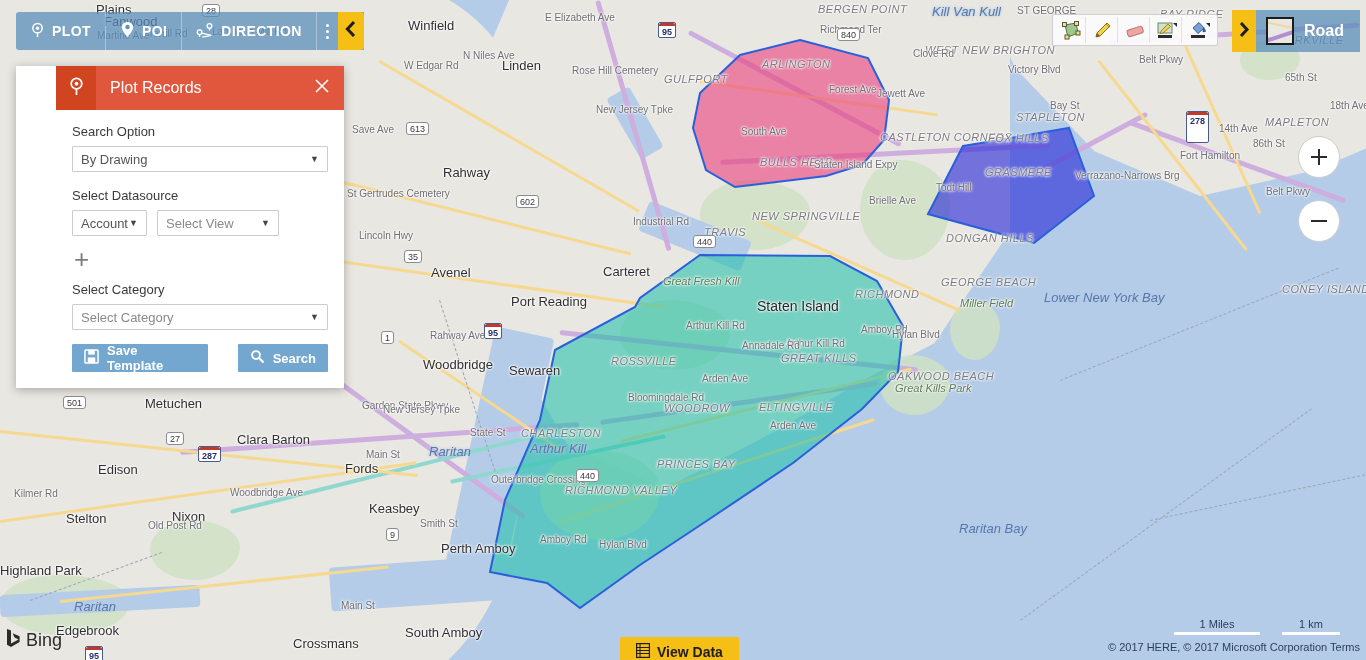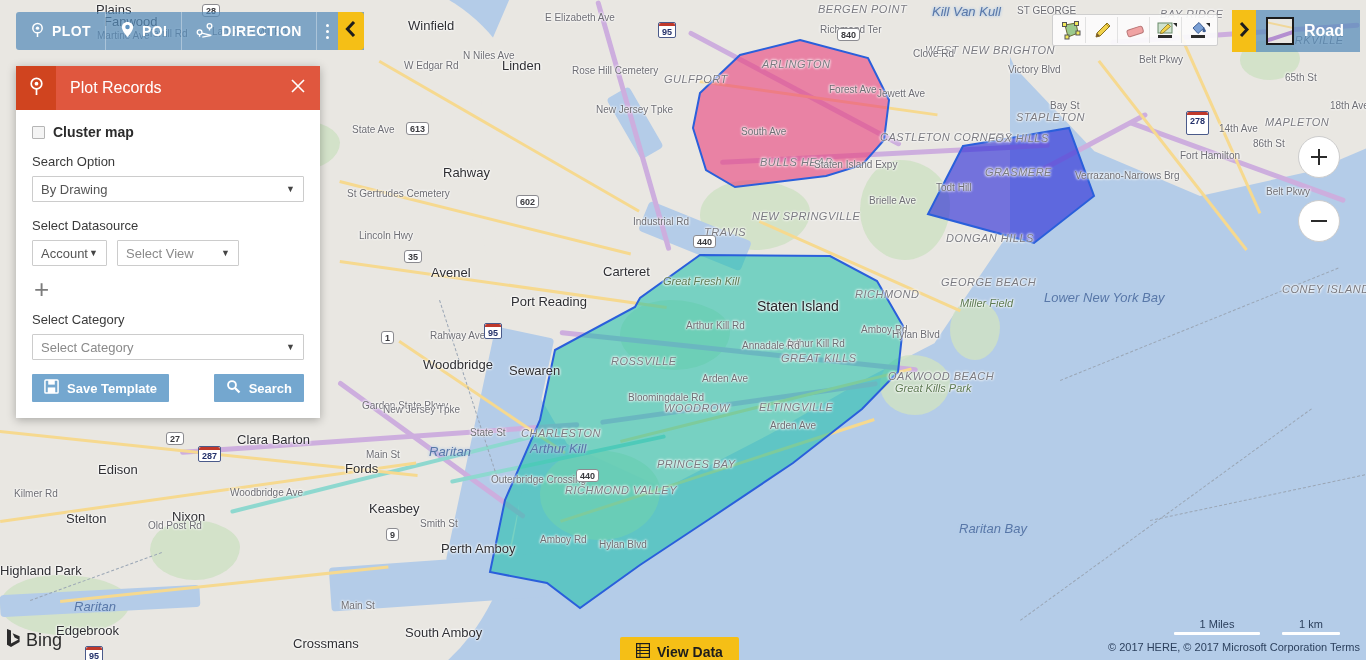--- a/index.html
+++ b/index.html
@@ -55,21 +55,21 @@
   .map-label.big   { font-size: 14px; color: #26262a; }
   .map-label.hood  { font-size: 11px; color: #7a7a80; font-style: italic; letter-spacing: .5px; }
   .map-label.water { font-size: 13px; color: #5877a8; font-style: italic;
                      text-shadow: 0 0 3px #b4cce8, 0 0 3px #b4cce8; }
   .map-label.street{ font-size: 10px; color: #6e6e74; }
   .map-label.green-l{ font-size: 11px; color: #5d7a52; font-style: italic; }
 
   .shield {
     position: absolute; background: #fff; border: 1px solid #8b8b90;
     border-radius: 3px; font-size: 9px; color: #3a3a3e;
-    padding: 0 3px; line-height: 12px; height: 13px; font-weight: bold;
+    padding: 0 3px; line-height: 12px; height: 13px;
   }
   .shield.i {
     background: #fff; border: 1px solid #4a5a8a; color: #23306a;
     border-radius: 2px; font-weight: bold;
   }
   .shield.i::before {
     content: ""; position: absolute; left: 0; right: 0; top: 0; height: 3px;
     background: #c0392b; border-radius: 2px 2px 0 0;
   }
 
@@ -144,22 +144,22 @@
     position: absolute; right: 26px; width: 42px; height: 42px;
     border-radius: 50%; background: #fff; border: 1px solid #cdcdcd;
     display: flex; align-items: center; justify-content: center;
     cursor: pointer; color: #333;
   }
   #zoom-in  { top: 136px; }
   #zoom-out { top: 200px; }
 
   
   #panel {
-    position: absolute; left: 16px; top: 66px; width: 304px;
-    background: #fff; box-shadow: 0 2px 9px rgba(0,0,0,.28);
+    position: absolute; left: 16px; top: 66px; width: 328px;
+    background: #fff; box-shadow: 0 2px 9px rgba(0,0,0,.28); padding-left: 40px;
   }
   .panel-head {
     display: flex; align-items: center; height: 44px;
     background: #e0573e; color: #fff;
   }
   .panel-head-icon {
     width: 40px; height: 44px; background: #d0441f;
     display: flex; align-items: center; justify-content: center; flex: none;
   }
   .panel-title { font-size: 16px; padding-left: 14px; flex: 1; }
@@ -375,21 +375,21 @@
         <div class="map-label street" style="left: 596px; top: 104px;">New Jersey Tpke</div>
         <div class="map-label street" style="left: 383px; top: 404px;">New Jersey Tpke</div>
         <div class="map-label street" style="left: 347px; top: 188px;">St Gertrudes Cemetery</div>
         <div class="map-label street" style="left: 572px; top: 65px;">Rose Hill Cemetery</div>
         <div class="map-label street" style="left: 148px; top: 28px;">Terrill Rd</div>
         <div class="map-label street" style="left: 212px; top: 26px;">Lamberts Mill Rd</div>
         <div class="map-label street" style="left: 97px; top: 30px;">Martine Ave</div>
         <div class="map-label street" style="left: 463px; top: 50px;">N Niles Ave</div>
         <div class="map-label street" style="left: 545px; top: 12px;">E Elizabeth Ave</div>
         <div class="map-label street" style="left: 404px; top: 60px;">W Edgar Rd</div>
-        <div class="map-label street" style="left: 352px; top: 124px;">State Ave</div>
+        <div class="map-label street" style="left: 352px; top: 124px;">Save Ave</div>
         <div class="map-label street" style="left: 359px; top: 230px;">Lincoln Hwy</div>
         <div class="map-label street" style="left: 633px; top: 216px;">Industrial Rd</div>
         <div class="map-label street" style="left: 366px; top: 449px;">Main St</div>
         <div class="map-label street" style="left: 341px; top: 600px;">Main St</div>
         <div class="map-label street" style="left: 470px; top: 427px;">State St</div>
         <div class="map-label street" style="left: 430px; top: 330px;">Rahway Ave</div>
         <div class="map-label street" style="left: 420px; top: 518px;">Smith St</div>
         <div class="map-label street" style="left: 148px; top: 520px;">Old Post Rd</div>
         <div class="map-label street" style="left: 230px; top: 487px;">Woodbridge Ave</div>
         <div class="map-label street" style="left: 14px; top: 488px;">Kilmer Rd</div>
@@ -412,21 +412,21 @@
         <div class="shield" style="left: 404px; top: 250px;">35</div>
         <div class="shield" style="left: 63px; top: 396px;">501</div>
         <div class="shield" style="left: 166px; top: 432px;">27</div>
         <div class="shield" style="left: 381px; top: 331px;">1</div>
         <div class="shield" style="left: 386px; top: 528px;">9</div>
         <div class="shield" style="left: 576px; top: 469px;">440</div>
         <div class="shield" style="left: 837px; top: 28px;">840</div>
         <div class="shield i" style="left: 658px; top: 22px; padding-top: 3px; height: 16px; line-height: 12px;">95</div>
         <div class="shield i" style="left: 484px; top: 323px; padding-top: 3px; height: 16px; line-height: 12px;">95</div>
         <div class="shield i" style="left: 198px; top: 446px; padding-top: 3px; height: 16px; line-height: 12px;">287</div>
-        <div class="shield i" style="left: 1186px; top: 111px; padding-top: 3px; height: 24px; line-height: 12px;">278</div>
+        <div class="shield i" style="left: 1186px; top: 111px; padding-top: 3px; height: 32px; line-height: 12px;">278</div>
         <div class="shield i" style="left: 85px; top: 646px; padding-top: 3px; height: 16px; line-height: 12px;">95</div>
       </div>
   </div>
 
   <div id="toolbar-left">
     <div class="tb-item">
       <span>
         <svg width="15" height="16" viewBox="0 0 16 17">
           <circle cx="8" cy="6.5" r="5" fill="none" stroke="#fff" stroke-width="1.6"></circle>
           <circle cx="8" cy="6.5" r="1.8" fill="#fff"></circle>
@@ -550,24 +550,20 @@
       <div class="panel-close">
         <span>
           <svg width="16" height="16" viewBox="0 0 16 16">
             <path d="M2 2 L14 14 M14 2 L2 14" stroke="#fff" stroke-width="1.6"></path>
           </svg>
         </span>
       </div>
     </div>
 
     <div class="panel-body">
-      <div class="chk-row">
-        <span class="chk"></span>
-        <span class="chk-label">Cluster map</span>
-      </div>
 
       <div class="field-label">Search Option</div>
       <div class="sel full" style="margin-bottom:16px;">
         <span>By Drawing</span>
         <span class="car">▼</span>
       </div>
 
       <div class="field-label">Select Datasource</div>
       <div class="row-two">
         <div class="sel sm-a">

